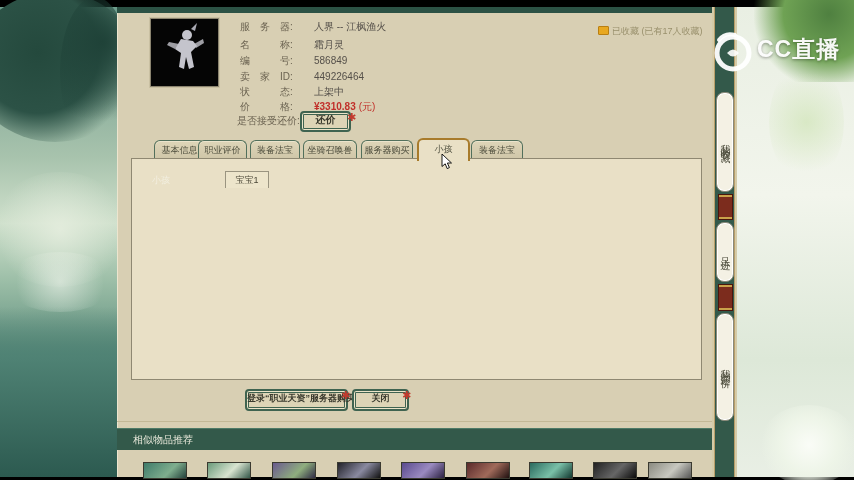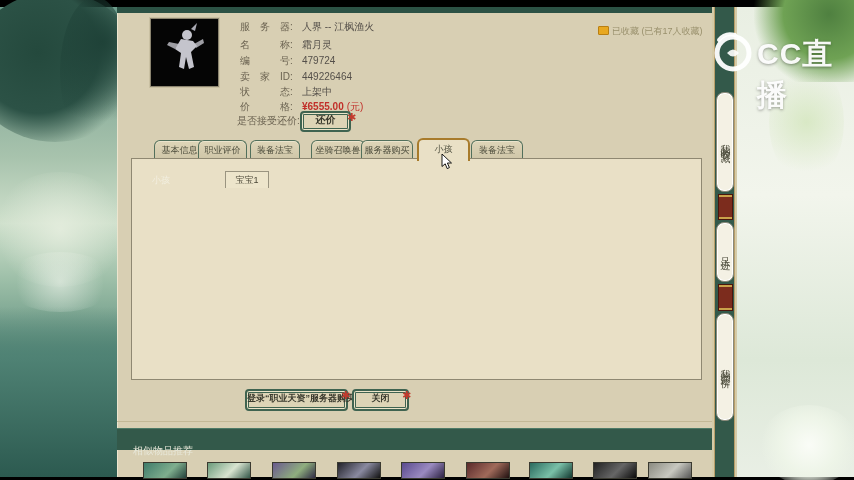--- a/index.html
+++ b/index.html
@@ -35,21 +35,21 @@
         border-left:1px solid #ece5cf;}
   #topStrip{left:117px;top:7px;width:595px;height:6px;background:#2c5245;}
 
   
   #portrait{left:150px;top:18px;width:67px;height:67px;background:#050505;
             border:1px solid #8b8470;box-shadow:0 0 0 1px #c9c0a2;}
 
   
   .irow{left:240px;height:13px;font-size:10px;white-space:nowrap;}
   .ilbl{display:inline-block;width:58px;color:#6b6351;}
-  .ival{color:#55504a;margin-left:4px;}
+  .ival{color:#55504a;margin-left:16px;}
   .red{color:#c1302a;font-weight:bold;}
   .redN{color:#c1302a;font-weight:normal;margin-left:3px;}
   #bargainLbl{left:237px;top:114px;font-size:10px;color:#6b6351;}
   #bargainBtn{left:300px;top:111px;width:47px;height:17px;background:#ddd4b6;
     border:2px solid #3f6350;border-radius:4px;box-shadow:inset 0 0 0 1px #ece4c8, inset 0 0 0 2px #3f6350;
     font-size:10px;line-height:13px;text-align:center;color:#3a3a2e;font-weight:bold;}
   .mark{color:#c23b2e;font-size:11px;line-height:11px;}
   #fav{left:598px;top:25px;height:12px;font-size:9px;color:#99906c;white-space:nowrap;}
   #favIcon{display:inline-block;width:9px;height:7px;background:#e8a820;border:1px solid #b97f12;
     border-radius:1px;margin-right:3px;vertical-align:-1px;}
@@ -98,21 +98,21 @@
 
   
   .gbtn{top:389px;height:18px;background:#ddd4b6;border:2px solid #3f6350;border-radius:4px;
     box-shadow:inset 0 0 0 1px #ece4c8, inset 0 0 0 2px #3f6350;
     font-size:9px;color:#3a3a2e;font-weight:bold;text-align:center;line-height:15px;white-space:nowrap;}
   #pageEdge{left:117px;top:421px;width:595px;height:1px;background:#c2b896;}
 
   
   #recBar{left:117px;top:428px;width:595px;height:21px;background:#33594a;
     border-top:1px solid #4e7a66;}
-  #recTitle{left:133px;top:433px;font-size:10px;color:#e8e8da;margin-top:11px;}
+  #recTitle{left:133px;top:433px;font-size:10px;color:#e8e8da;}
   .thumb{top:462px;width:42px;height:15px;border:1px solid #3a3a30;}
   .t1{background:linear-gradient(135deg,#3f7b6a,#7fae8e 60%,#23403a);}
   .t2{background:linear-gradient(135deg,#6a9a7a,#d8e4d0 55%,#35584a);}
   .t3{background:linear-gradient(135deg,#6a5a8e,#8fae7e 60%,#2e2a44);}
   .t4{background:linear-gradient(135deg,#22222a,#8a8aa0 55%,#111);}
   .t5{background:linear-gradient(135deg,#5a4a8e,#9a8ac0 55%,#2a2040);}
   .t6{background:linear-gradient(135deg,#5a2a2a,#a06a5a 55%,#201010);}
   .t7{background:linear-gradient(135deg,#2a6a5e,#7ac0a8 55%,#123830);}
   .t8{background:linear-gradient(135deg,#222,#666 55%,#0a0a0a);}
   .t9{background:linear-gradient(135deg,#8a8a80,#c8c8c0 55%,#555);}
@@ -122,21 +122,21 @@
     background:linear-gradient(90deg,#d5cba8 0 2px,#b99f6a 2px 3px,#33594a 3px 22px,#b99f6a 22px 23px,#d5cba8 23px 25px);}
   .sbtn{left:716px;width:16px;background:#f4f1e4;border:1px solid #8a8a7a;border-radius:8px;
     display:flex;align-items:center;justify-content:center;
     writing-mode:vertical-rl;font-size:10px;letter-spacing:3px;color:#4a4a3a;
     box-shadow:inset 0 0 0 1px #fff;}
   .conn{left:718px;width:13px;background:#7c2c1d;border:1px solid #4a160d;
     box-shadow:inset 0 2px 0 #caa24a, inset 0 -2px 0 #caa24a;}
 
   
   #ccLogo{left:705px;top:28px;width:150px;height:56px;z-index:5;pointer-events:none;}
-  #ccText{left:757px;top:34px;font-size:30px;font-weight:bold;color:rgba(255,255,255,.95);
+  #ccText{left:757px;top:34px;font-size:23px;font-weight:bold;color:rgba(255,255,255,.95);
     text-shadow:0 1px 3px rgba(0,0,0,.35);z-index:5;letter-spacing:1px;}
 
   
   #cursor{left:441px;top:154px;z-index:9;}
 </style>
 </head>
 <body>
 
 <div id="stage">
 
@@ -168,44 +168,44 @@
     </svg>
   </div>
 
   <div class="abs irow" style="top:20px">
     <span class="ilbl">服　务　器:</span><span class="ival">人界 -- 江枫渔火</span>
   </div>
   <div class="abs irow" style="top:38px">
     <span class="ilbl">名　　　称:</span><span class="ival">霜月灵</span>
   </div>
   <div class="abs irow" style="top:54px">
-    <span class="ilbl">编　　　号:</span><span class="ival">479724</span>
+    <span class="ilbl">编　　　号:</span><span class="ival">586849</span>
   </div>
   <div class="abs irow" style="top:70px">
     <span class="ilbl">卖　家　ID:</span><span class="ival">449226464</span>
   </div>
   <div class="abs irow" style="top:85px">
     <span class="ilbl">状　　　态:</span><span class="ival">上架中</span>
   </div>
   <div class="abs irow" style="top:100px">
-    <span class="ilbl">价　　　格:</span><span class="ival red">¥6555.00</span><span class="redN">(元)</span>
+    <span class="ilbl">价　　　格:</span><span class="ival red">¥3310.83</span><span class="redN">(元)</span>
   </div>
 
   <div id="bargainLbl" class="abs">是否接受还价:</div>
   <div id="bargainBtn" class="abs">还价</div>
   <div class="abs mark" style="left:347px;top:112px">✱</div>
 
   <div id="fav" class="abs">
     <span id="favIcon"></span><span>已收藏 (已有17人收藏)</span>
   </div>
 
   <div class="abs tab" style="left:154px;width:49px">基本信息</div>
   <div class="abs tab" style="left:198px;width:47px">职业评价</div>
   <div class="abs tab" style="left:250px;width:48px">装备法宝</div>
-  <div class="abs tab" style="left:311px;width:52px">坐骑召唤兽</div>
+  <div class="abs tab" style="left:303px;width:52px">坐骑召唤兽</div>
   <div class="abs tab" style="left:361px;width:50px">服务器购买</div>
   <div class="abs tab act" style="left:417px;width:49px">小孩</div>
   <div class="abs tab" style="left:471px;width:50px">装备法宝</div>
 
   <div id="contentBox" class="abs"></div>
   <div id="childBar" class="abs"></div>
   <div id="childTitle" class="abs">小孩</div>
   <div id="petTab" class="abs">宝宝1</div>
   <div id="colHdr" class="abs"></div>
   <div class="abs colH" style="left:196px">图片</div>

